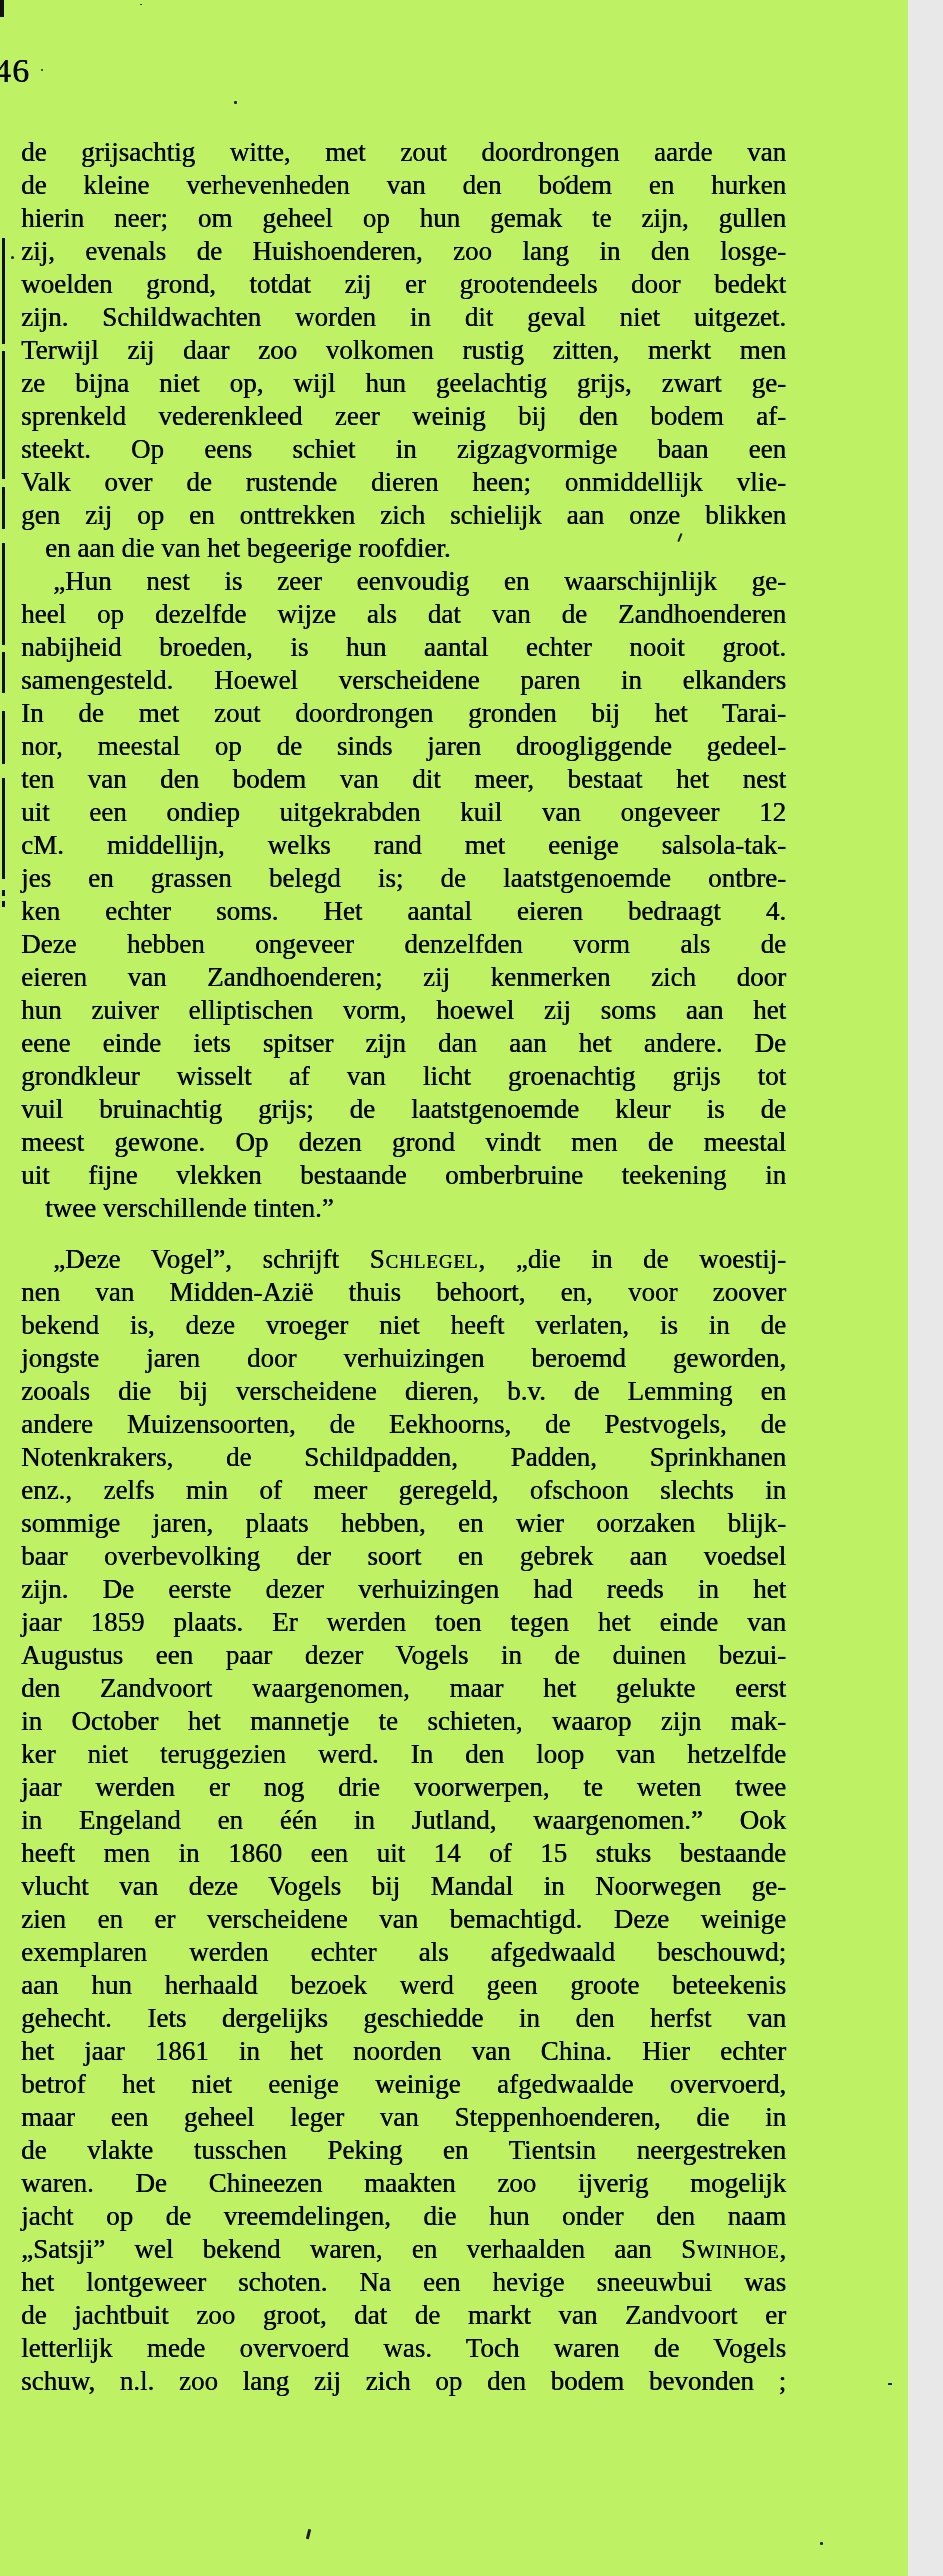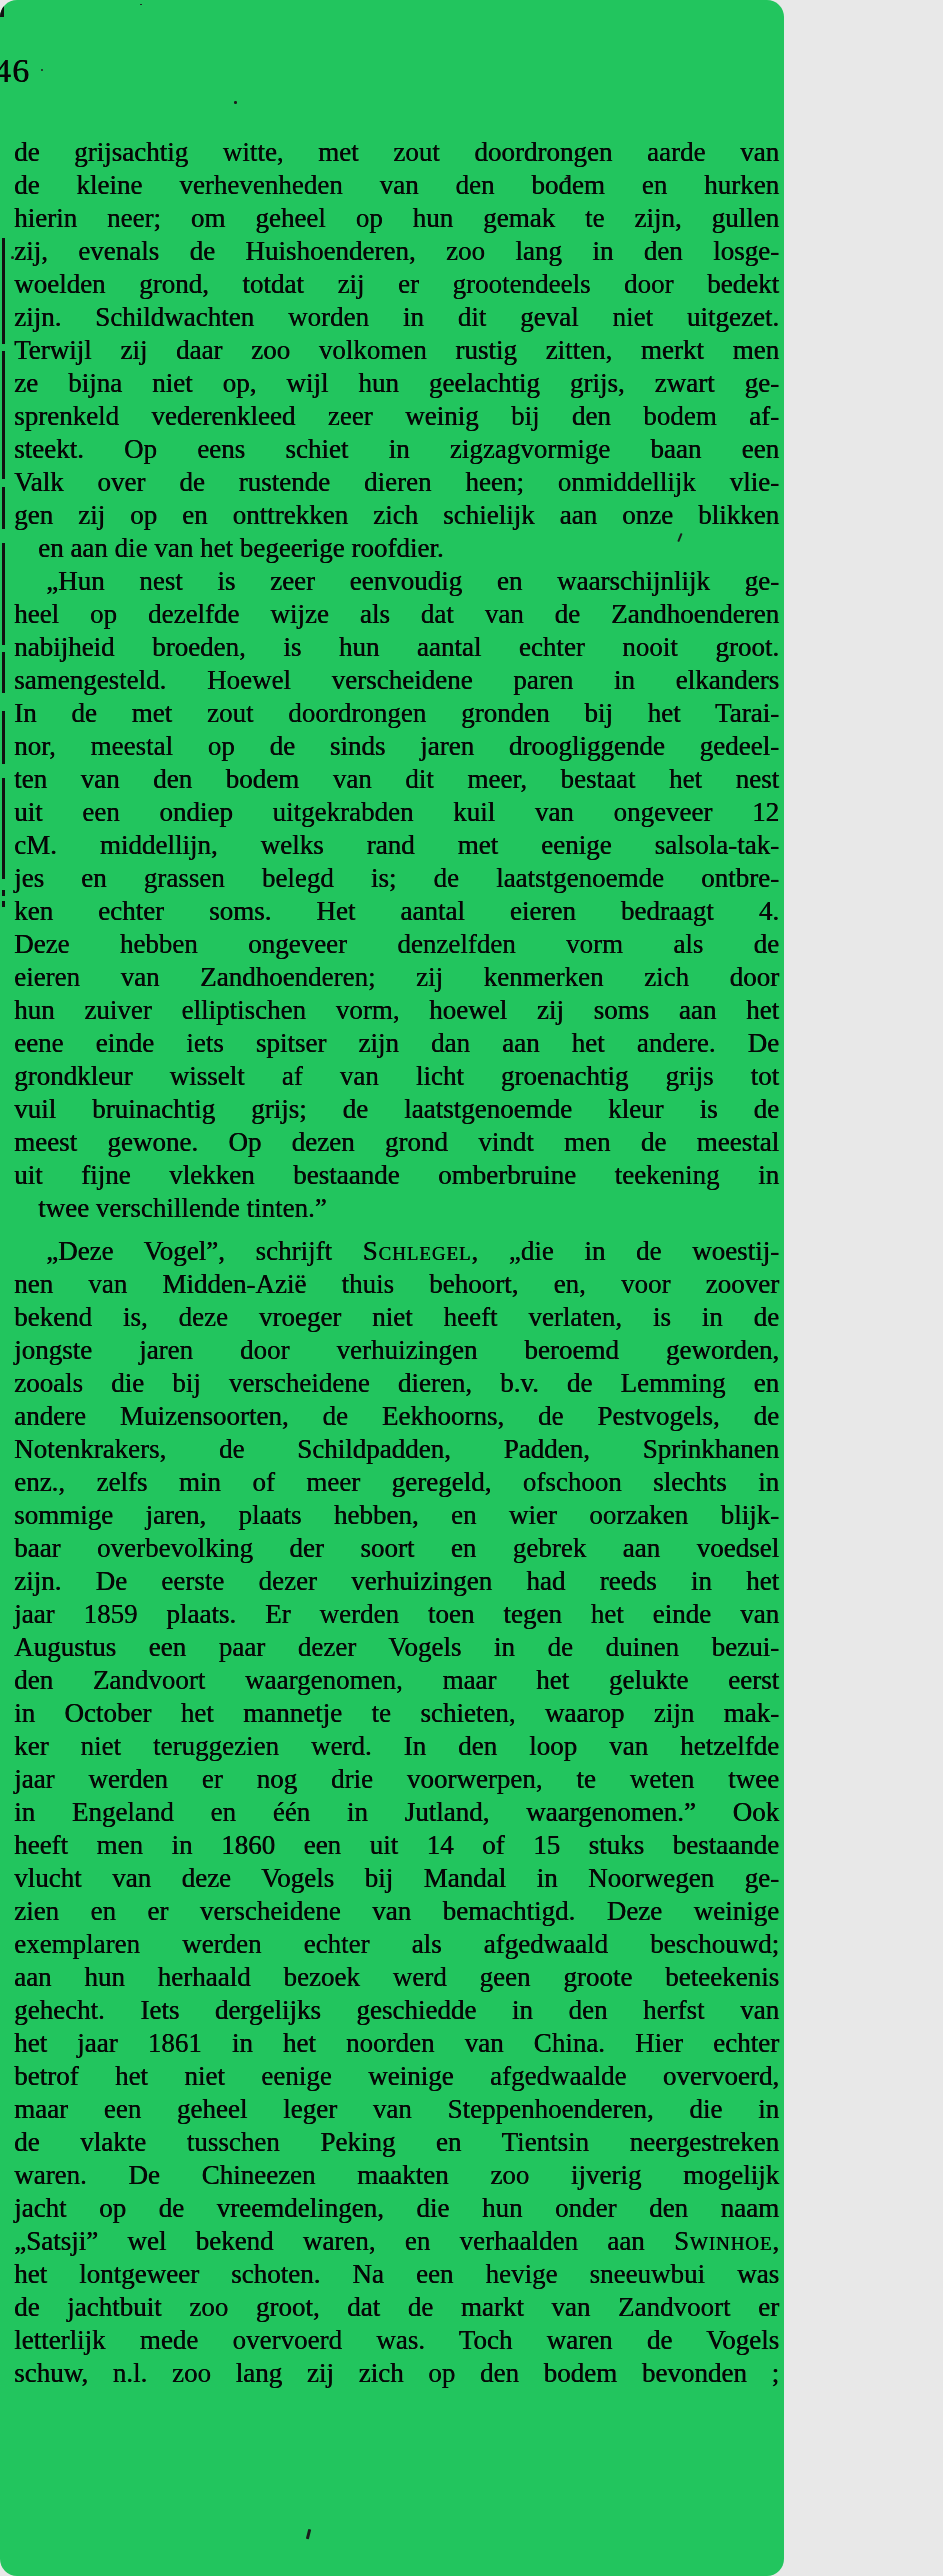--- a/index.html
+++ b/index.html
@@ -1,47 +1,46 @@
 <!DOCTYPE html>
 <html style="font-size:9.8px"><head>
 <meta charset="utf-8">
 <style>
   html, body { margin: 0; padding: 0; background: #e8e8e8; }
   .page {
     position: relative;
-    width: 784px;
+    width: 908px;
     height: 2576px;
-    background: #22c55e;
+    background: #bef264;
     overflow: hidden;
     font-family: "Liberation Serif", "DejaVu Serif", serif;
     color: #070707;
-    border-radius: 17px;
   }
   .page-number {
     position: absolute;
     left: -6.1px;
     top: 52px;
     font-size: 34px;
     letter-spacing: 1.2px;
     text-shadow: 0.4px 0 0 #000;
   }
   .page-number-dot {
     position: absolute;
     left: 41px; top: 69px;
     width: 1.8px; height: 1.8px;
     background: #222; border-radius: 50%;
   }
   #text-block {
     position: absolute;
-    left: 14px;
+    left: 21px;
     top: 136px;
     width: 765px;
   }
   .para { margin: 0; }
-  .para[data-paragraph="2"] { margin-top: 10px; }
+  .para[data-paragraph="2"] { margin-top: 18px; }
   .line {
     height: 33px;
     line-height: 33px;
     font-size: 27px;
     text-align: justify;
     text-align-last: justify;
     white-space: normal;
     text-shadow: 0.4px 0 0 #000;
     overflow: visible;
   }

